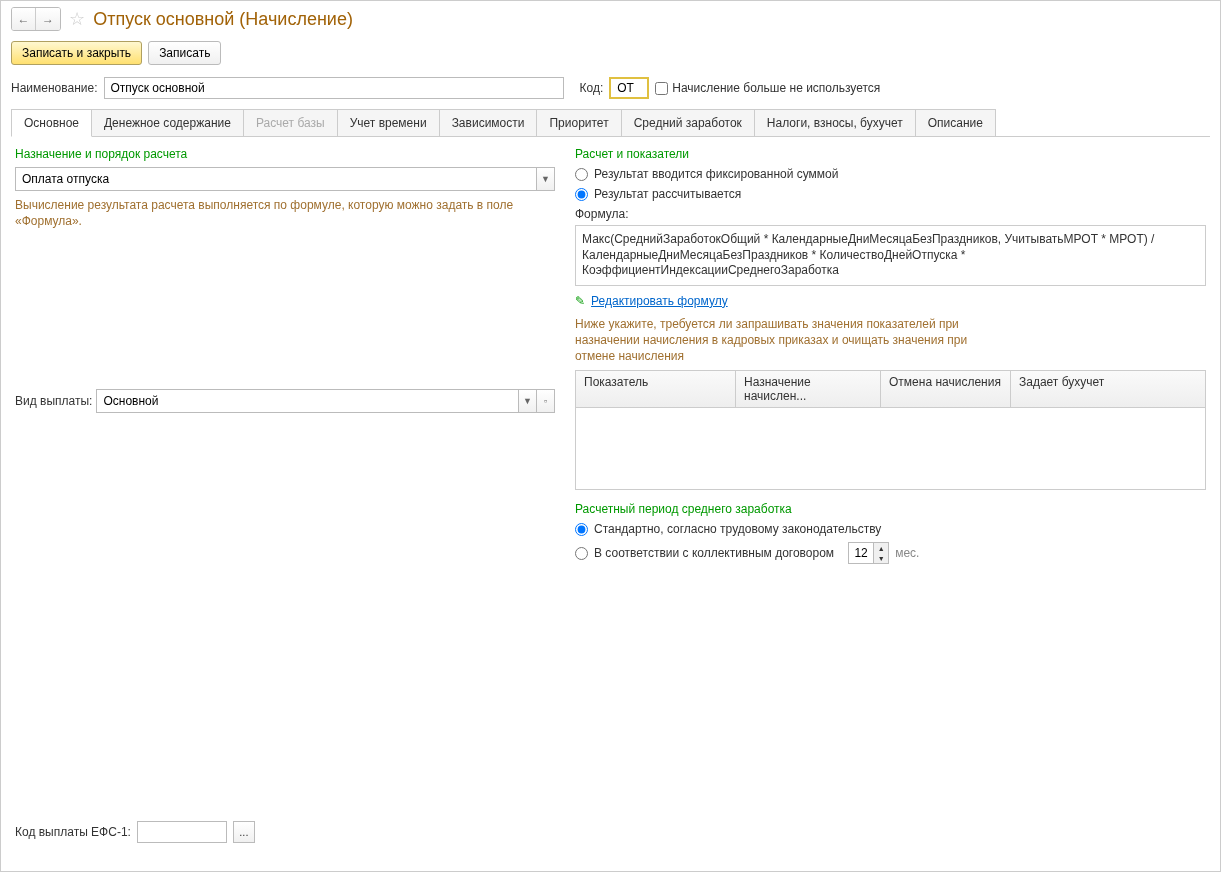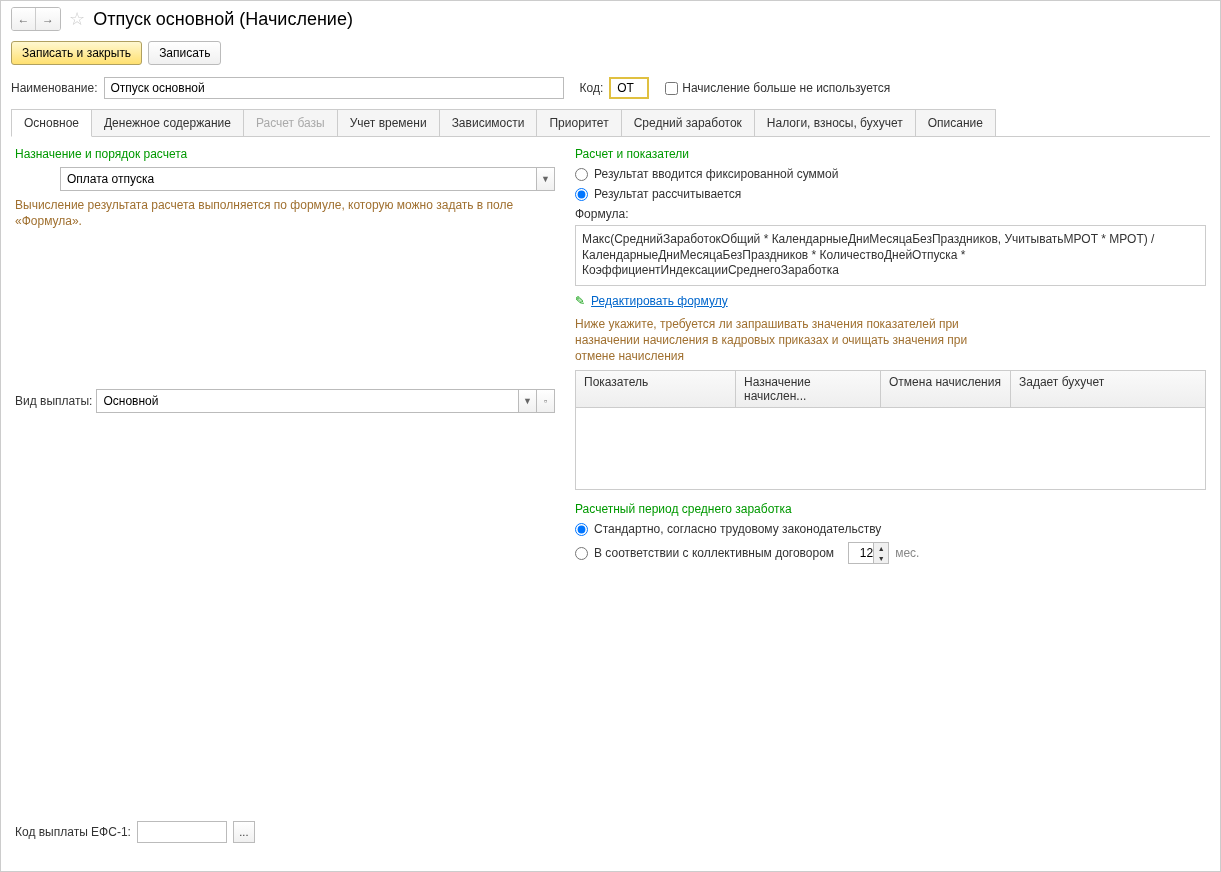--- a/index.html
+++ b/index.html
@@ -39,21 +39,21 @@
       color: #666;
     }
     .nav-btn:first-child { border-right: 1px solid #ccc; }
     .star-icon {
       color: #ccc;
       font-size: 18px;
       cursor: pointer;
     }
     .title {
       font-size: 18px;
-      color: #000000;
+      color: #a16207;
       font-weight: normal;
     }
     .toolbar {
       padding: 4px 10px 8px;
       display: flex;
       gap: 6px;
     }
     .btn {
       padding: 4px 10px;
       border: 1px solid #b0a060;
@@ -197,21 +197,21 @@
     .th:last-child { border-right: none; }
     .spinner {
       border: 1px solid #bbb;
       display: inline-flex;
       align-items: center;
       height: 22px;
     }
     .spinner-input {
       width: 24px;
       border: none;
-      text-align: right;
+      text-align: center;
       font-size: 12px;
       height: 100%;
     }
     .spinner-btns {
       display: flex;
       flex-direction: column;
       border-left: 1px solid #bbb;
     }
     .spinner-btn {
       width: 14px;
@@ -265,21 +265,21 @@
   <div class="toolbar">
     <button class="btn">Записать и закрыть</button>
     <button class="btn btn-secondary">Записать</button>
   </div>
 
   <div class="form-row">
     <span class="label">Наименование:</span>
     <input class="input-text" style="width: 460px;" value="Отпуск основной">
     <span class="label" style="margin-left:10px">Код:</span>
     <input class="input-code" value="ОТ" style="">
-    <label class="checkbox-wrap" style="margin-left:10px">
+    <label class="checkbox-wrap" style="margin-left:0">
       <input type="checkbox" style="">
       <span>Начисление больше не используется</span>
     </label>
   </div>
 
   <div class="tabs">
     <div class="tab active">Основное</div>
     <div class="tab">Денежное содержание</div>
     <div class="tab disabled">Расчет базы</div>
     <div class="tab">Учет времени</div>
@@ -287,21 +287,21 @@
     <div class="tab">Приоритет</div>
     <div class="tab">Средний заработок</div>
     <div class="tab">Налоги, взносы, бухучет</div>
     <div class="tab">Описание</div>
   </div>
 
   <div class="content">
     <div class="col-left">
       <div class="section-title">Назначение и порядок расчета</div>
       <div class="select-wrap">
-        <input class="select-input" style="width: 345px; margin-left: 45px;" value="Оплата отпуска">
+        <input class="select-input" style="width: 345px;" value="Оплата отпуска">
         <div class="select-btn">▼</div>
       </div>
       <div class="hint-text">Вычисление результата расчета выполняется по формуле, которую можно задать в поле «Формула».</div>
 
       <div class="vacation-type-row">
         <span>Вид выплаты:</span>
         <div class="select-wrap" style="flex:1; margin-bottom:0">
           <input class="select-input" value="Основной" style="">
           <div class="select-btn">▼</div>
           <div class="select-btn">▫</div>

